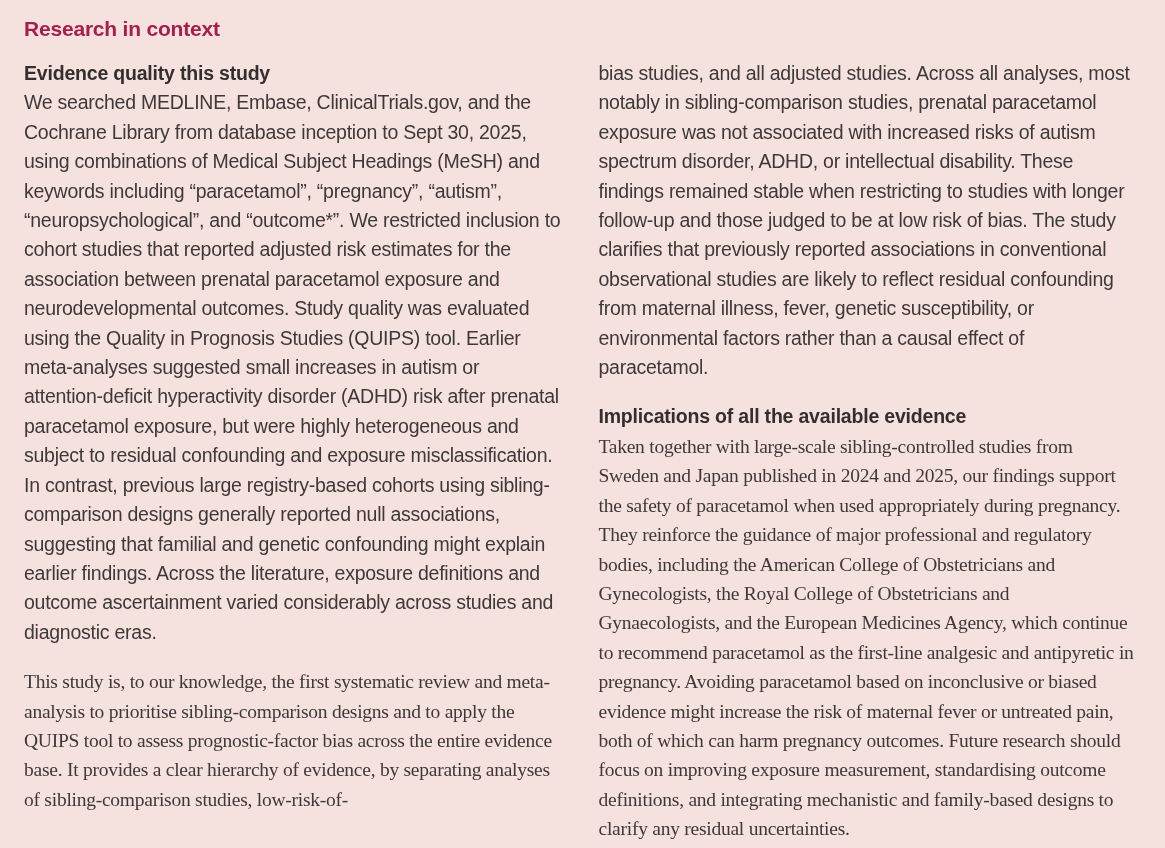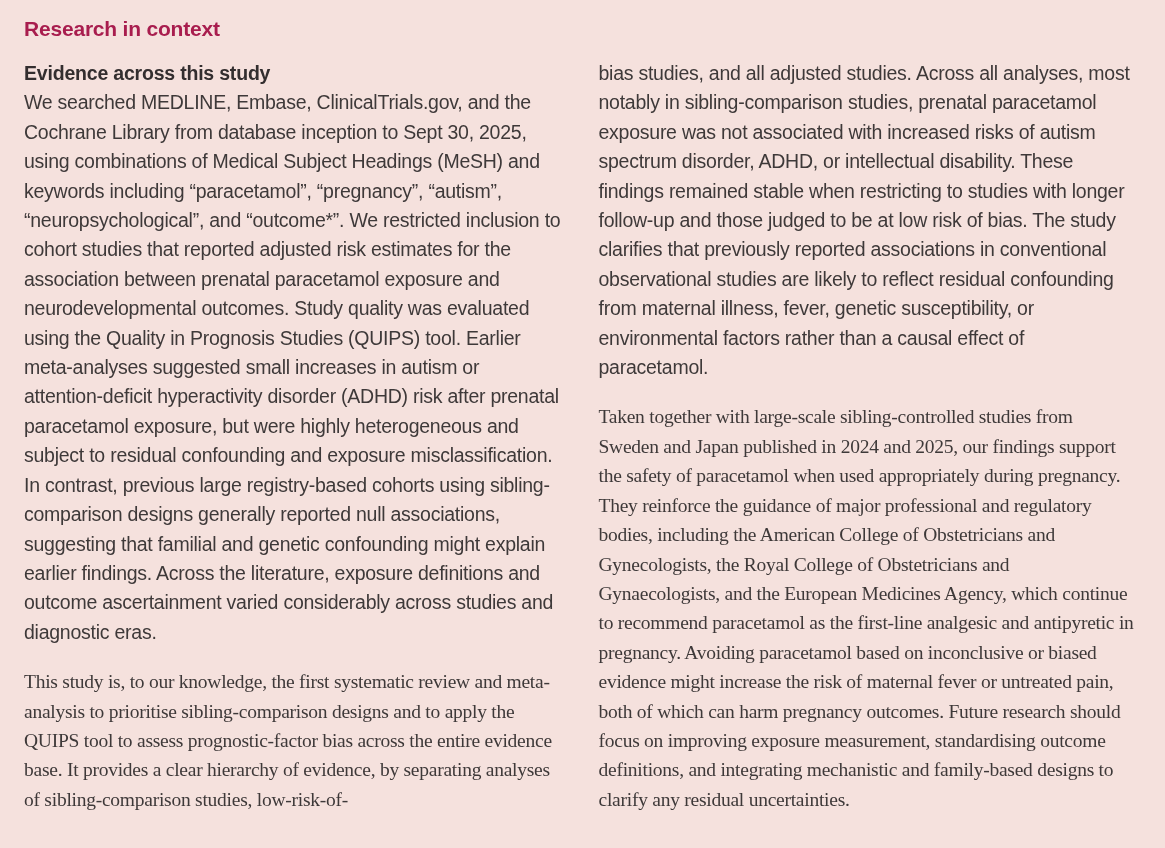--- a/index.html
+++ b/index.html
@@ -55,26 +55,27 @@
 </head>
 <body>
 
 <div class="panel">
 
   <h1 class="panel-title">Research in context</h1>
 
   <div class="columns">
 
     <div class="col">
-      <h2 class="section-heading">Evidence across this study</h2>
+      <h2 class="section-heading">Evidence quality this study</h2>
       <p class="section-body">We searched MEDLINE, Embase, ClinicalTrials.gov, and the Cochrane Library from database inception to Sept 30, 2025, using combinations of Medical Subject Headings (MeSH) and keywords including “paracetamol”, “pregnancy”, “autism”, “neuropsychological”, and “outcome*”. We restricted inclusion to cohort studies that reported adjusted risk estimates for the association between prenatal paracetamol exposure and neurodevelopmental outcomes. Study quality was evaluated using the Quality in Prognosis Studies (QUIPS) tool. Earlier meta-analyses suggested small increases in autism or attention-deficit hyperactivity disorder (ADHD) risk after prenatal paracetamol exposure, but were highly heterogeneous and subject to residual confounding and exposure misclassification. In contrast, previous large registry-based cohorts using sibling-comparison designs generally reported null associations, suggesting that familial and genetic confounding might explain earlier findings. Across the literature, exposure definitions and outcome ascertainment varied considerably across studies and diagnostic eras.</p>
 
       <p class="section-body">This study is, to our knowledge, the first systematic review and meta-analysis to prioritise sibling-comparison designs and to apply the QUIPS tool to assess prognostic-factor bias across the entire evidence base. It provides a clear hierarchy of evidence, by separating analyses of sibling-comparison studies, low-risk-of-</p>
     </div>
 
     <div class="col">
       <p class="section-body">bias studies, and all adjusted studies. Across all analyses, most notably in sibling-comparison studies, prenatal paracetamol exposure was not associated with increased risks of autism spectrum disorder, ADHD, or intellectual disability. These findings remained stable when restricting to studies with longer follow-up and those judged to be at low risk of bias. The study clarifies that previously reported associations in conventional observational studies are likely to reflect residual confounding from maternal illness, fever, genetic susceptibility, or environmental factors rather than a causal effect of paracetamol.</p>
 
+      <h2 class="section-heading">Implications of all the available evidence</h2>
       <p class="section-body">Taken together with large-scale sibling-controlled studies from Sweden and Japan published in 2024 and 2025, our findings support the safety of paracetamol when used appropriately during pregnancy. They reinforce the guidance of major professional and regulatory bodies, including the American College of Obstetricians and Gynecologists, the Royal College of Obstetricians and Gynaecologists, and the European Medicines Agency, which continue to recommend paracetamol as the first-line analgesic and antipyretic in pregnancy. Avoiding paracetamol based on inconclusive or biased evidence might increase the risk of maternal fever or untreated pain, both of which can harm pregnancy outcomes. Future research should focus on improving exposure measurement, standardising outcome definitions, and integrating mechanistic and family-based designs to clarify any residual uncertainties.</p>
     </div>
 
   </div>
 </div>
 
 </body></html>

